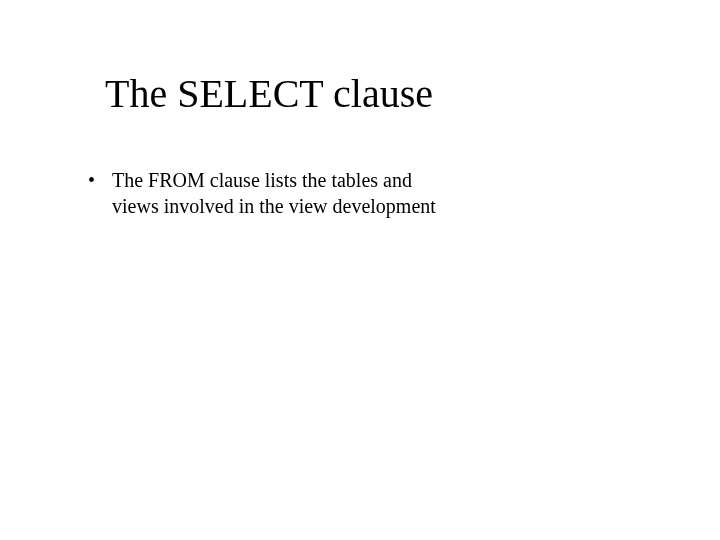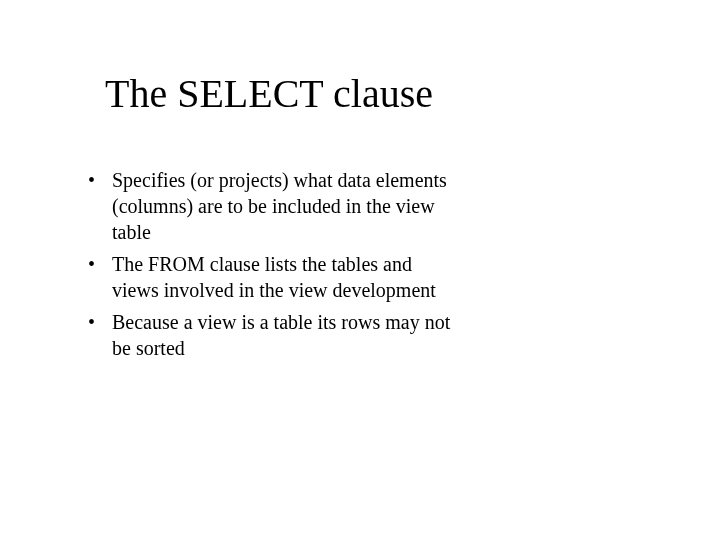--- a/index.html
+++ b/index.html
@@ -43,17 +43,15 @@
     font-size: 20px;
     line-height: 1.3;
   }
 </style>
 </head>
 <body>
 
 <div class="slide">
   <h1 class="title">The SELECT clause</h1>
   <ul class="bullets">
-    <li>Specifies (or projects) what data elements (columns) are to be included in the view table</li>
     <li>The FROM clause lists the tables and views involved in the view development</li>
-    <li>Because a view is a table its rows may not be sorted</li>
   </ul>
 </div>
 
 </body></html>

